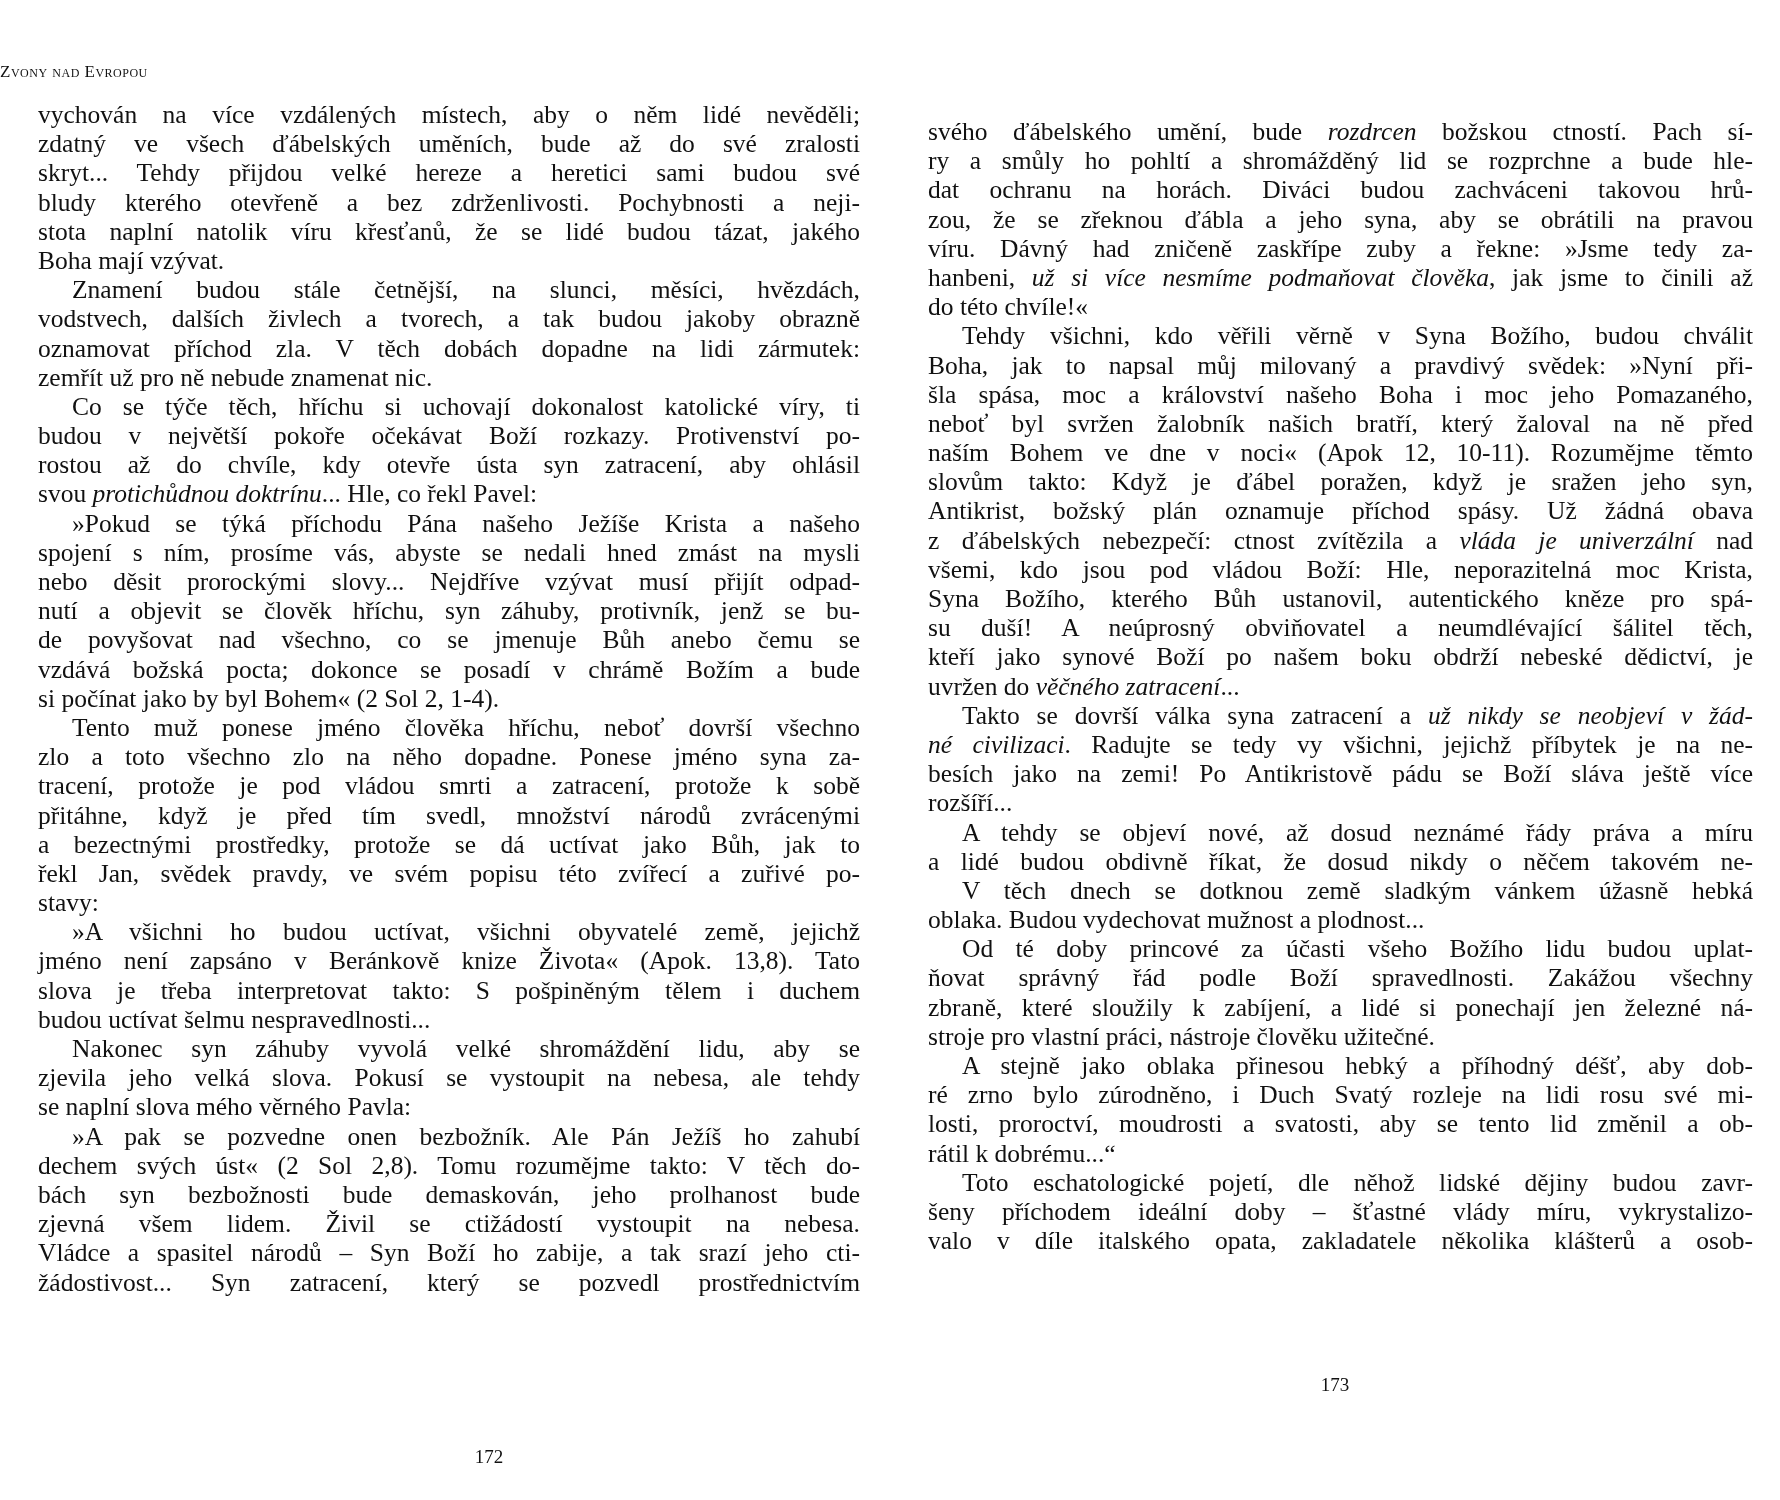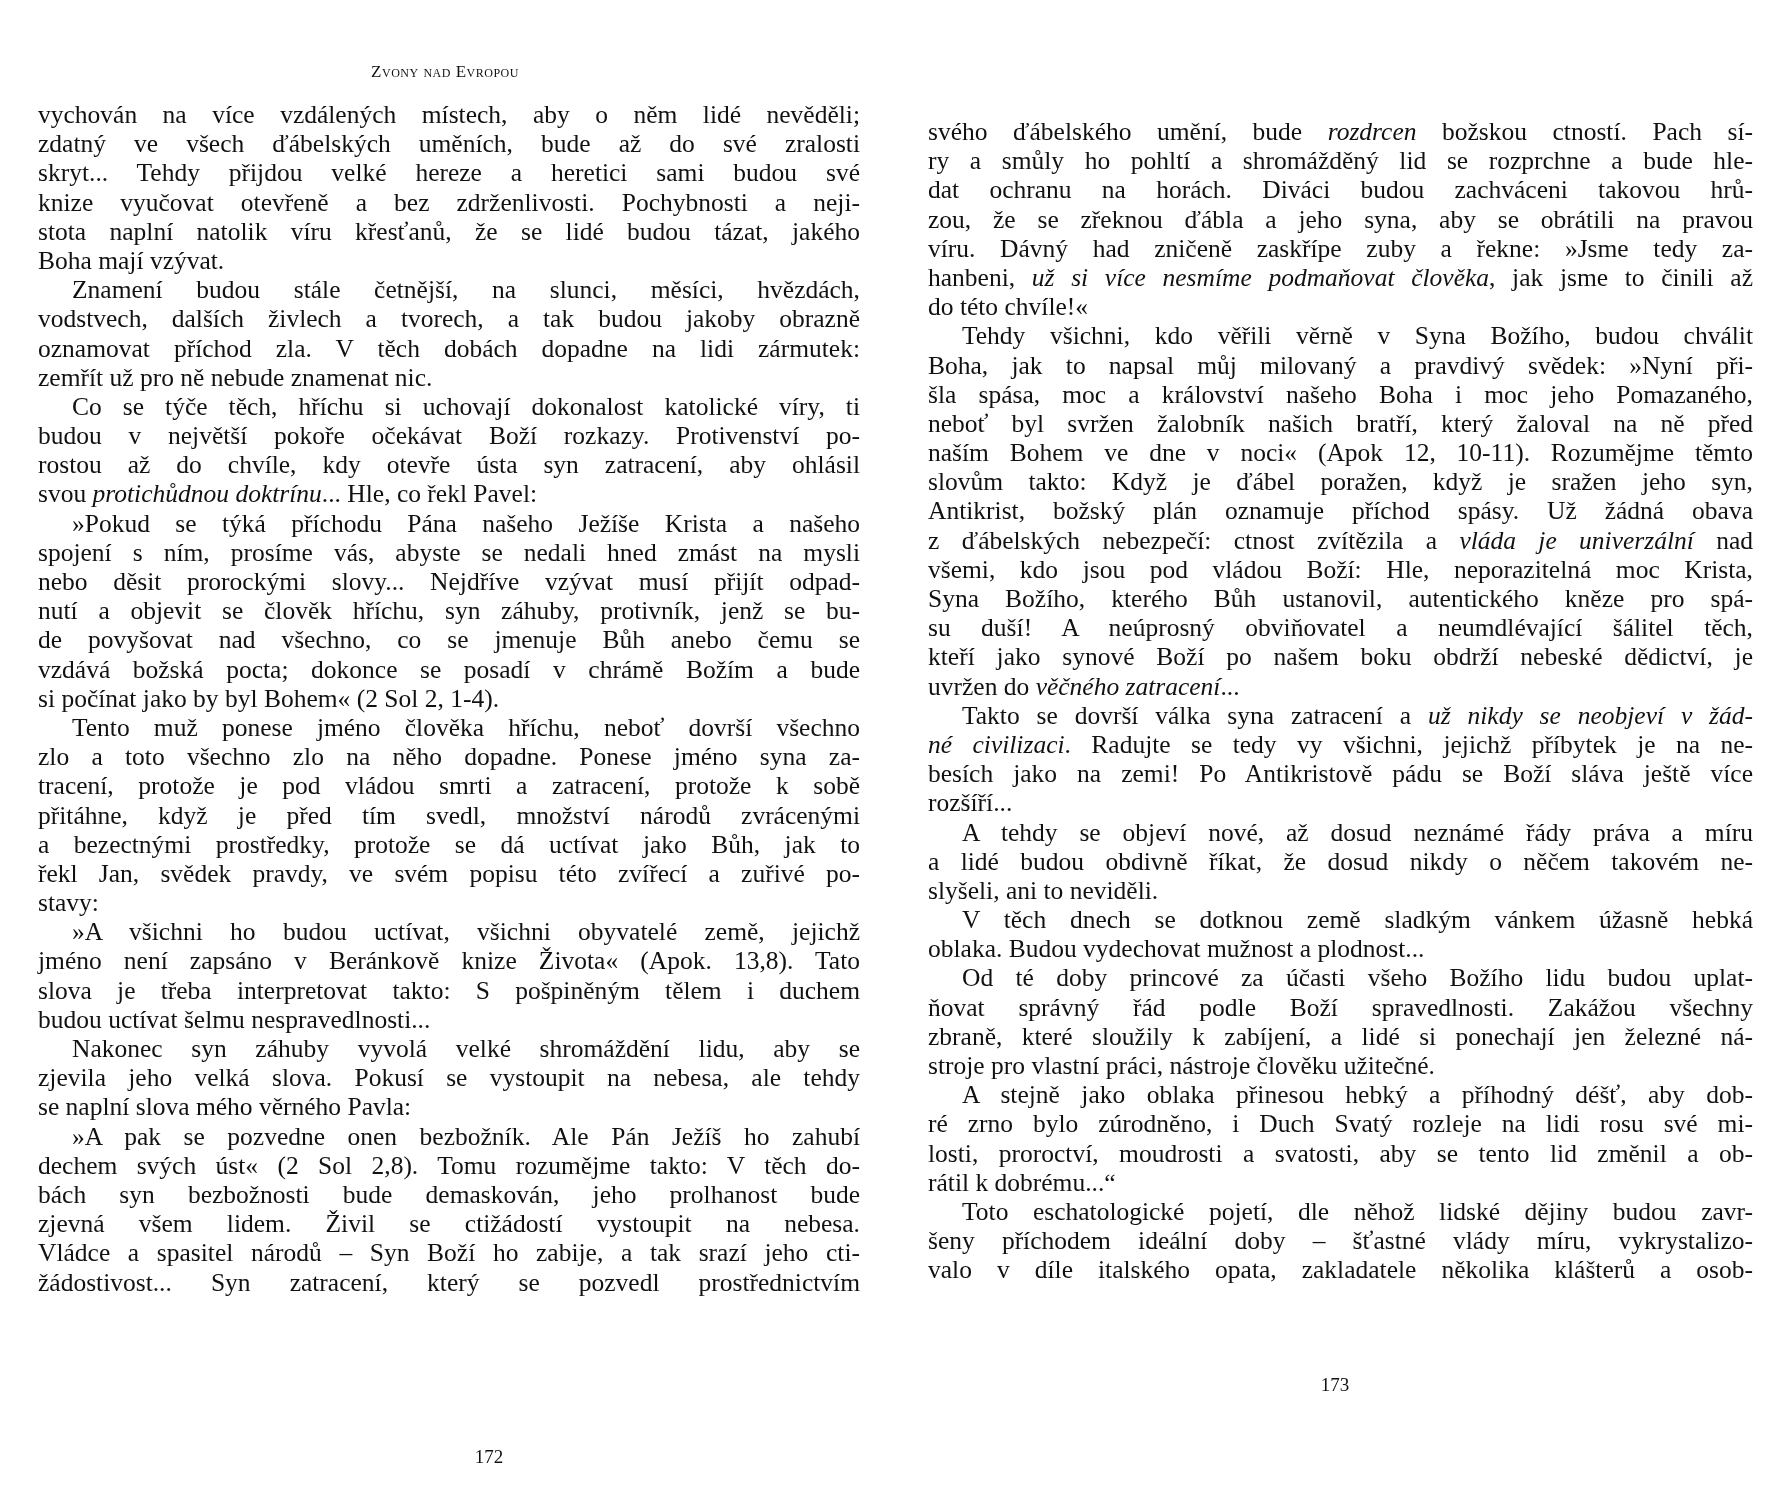--- a/index.html
+++ b/index.html
@@ -5,21 +5,21 @@
   html, body { margin: 0; padding: 0; background: #ffffff; }
   body {
     width: 1780px; height: 1500px; position: relative; overflow: hidden;
     font-family: "Liberation Serif", "DejaVu Serif", serif;
     color: #111111;
   }
   .page { position: absolute; top: 0; height: 1500px; }
   .page-left { left: 0; width: 890px; }
   .page-right { left: 890px; width: 890px; }
   .running-head {
-    position: absolute; top: 62px; left: 0; width: 890px; text-align: center;
+    position: absolute; top: 62px; left: 0; width: 890px; text-align: left;
     font-size: 17px; letter-spacing: 0.5px; font-variant: small-caps;
   }
   .textblock { position: absolute; }
   .page-left .textblock { left: 38px; top: 100px; width: 822px; }
   .page-right .textblock { left: 930px; left: 38px; top: 117px; width: 825px; }
   .line {
     height: 29.2px; line-height: 29.2px; font-size: 25.5px;
     white-space: nowrap; text-align: justify; text-align-last: justify;
     overflow: visible;
   }
@@ -36,21 +36,21 @@
 </style>
 </head>
 <body>
 
 <div class="page page-left">
   <div class="running-head">Zvony nad Evropou</div>
   <div class="textblock">
       <div class="line"><span>vychován na více vzdálených místech, aby o něm lidé nevěděli;</span></div>
       <div class="line"><span>zdatný ve všech ďábelských uměních, bude až do své zralosti</span></div>
       <div class="line"><span>skryt... Tehdy přijdou velké hereze a heretici sami budou své</span></div>
-      <div class="line"><span>knize vyučovat otevřeně a bez zdrženlivosti. Pochybnosti a neji-</span></div>
+      <div class="line"><span>bludy kterého otevřeně a bez zdrženlivosti. Pochybnosti a neji-</span></div>
       <div class="line"><span>stota naplní natolik víru křesťanů, že se lidé budou tázat, jakého</span></div>
       <div class="line last"><span>Boha mají vzývat.</span></div>
       <div class="line indent"><span>Znamení budou stále četnější, na slunci, měsíci, hvězdách,</span></div>
       <div class="line"><span>vodstvech, dalších živlech a tvorech, a tak budou jakoby obrazně</span></div>
       <div class="line"><span>oznamovat příchod zla. V těch dobách dopadne na lidi zármutek:</span></div>
       <div class="line last"><span>zemřít už pro ně nebude znamenat nic.</span></div>
       <div class="line indent"><span>Co se týče těch, hříchu si uchovají dokonalost katolické víry, ti</span></div>
       <div class="line"><span>budou v největší pokoře očekávat Boží rozkazy. Protivenství po-</span></div>
       <div class="line"><span>rostou až do chvíle, kdy otevře ústa syn zatracení, aby ohlásil</span></div>
       <div class="line last"><span>svou </span><i>protichůdnou doktrínu</i><span>... Hle, co řekl Pavel:</span></div>
@@ -106,21 +106,20 @@
       <div class="line"><span>Syna Božího, kterého Bůh ustanovil, autentického kněze pro spá-</span></div>
       <div class="line"><span>su duší! A neúprosný obviňovatel a neumdlévající šálitel těch,</span></div>
       <div class="line"><span>kteří jako synové Boží po našem boku obdrží nebeské dědictví, je</span></div>
       <div class="line last"><span>uvržen do </span><i>věčného zatracení</i><span>...</span></div>
       <div class="line indent"><span>Takto se dovrší válka syna zatracení a </span><i>už nikdy se neobjeví v žád-</i></div>
       <div class="line"><i>né civilizaci</i><span>. Radujte se tedy vy všichni, jejichž příbytek je na ne-</span></div>
       <div class="line"><span>besích jako na zemi! Po Antikristově pádu se Boží sláva ještě více</span></div>
       <div class="line last"><span>rozšíří...</span></div>
       <div class="line indent"><span>A tehdy se objeví nové, až dosud neznámé řády práva a míru</span></div>
       <div class="line"><span>a lidé budou obdivně říkat, že dosud nikdy o něčem takovém ne-</span></div>
-      <div class="line last"><span>slyšeli, ani to neviděli.</span></div>
       <div class="line indent"><span>V těch dnech se dotknou země sladkým vánkem úžasně hebká</span></div>
       <div class="line last"><span>oblaka. Budou vydechovat mužnost a plodnost...</span></div>
       <div class="line indent"><span>Od té doby princové za účasti všeho Božího lidu budou uplat-</span></div>
       <div class="line"><span>ňovat správný řád podle Boží spravedlnosti. Zakážou všechny</span></div>
       <div class="line"><span>zbraně, které sloužily k zabíjení, a lidé si ponechají jen železné ná-</span></div>
       <div class="line last"><span>stroje pro vlastní práci, nástroje člověku užitečné.</span></div>
       <div class="line indent"><span>A stejně jako oblaka přinesou hebký a příhodný déšť, aby dob-</span></div>
       <div class="line"><span>ré zrno bylo zúrodněno, i Duch Svatý rozleje na lidi rosu své mi-</span></div>
       <div class="line"><span>losti, proroctví, moudrosti a svatosti, aby se tento lid změnil a ob-</span></div>
       <div class="line last"><span>rátil k dobrému...“</span></div>

